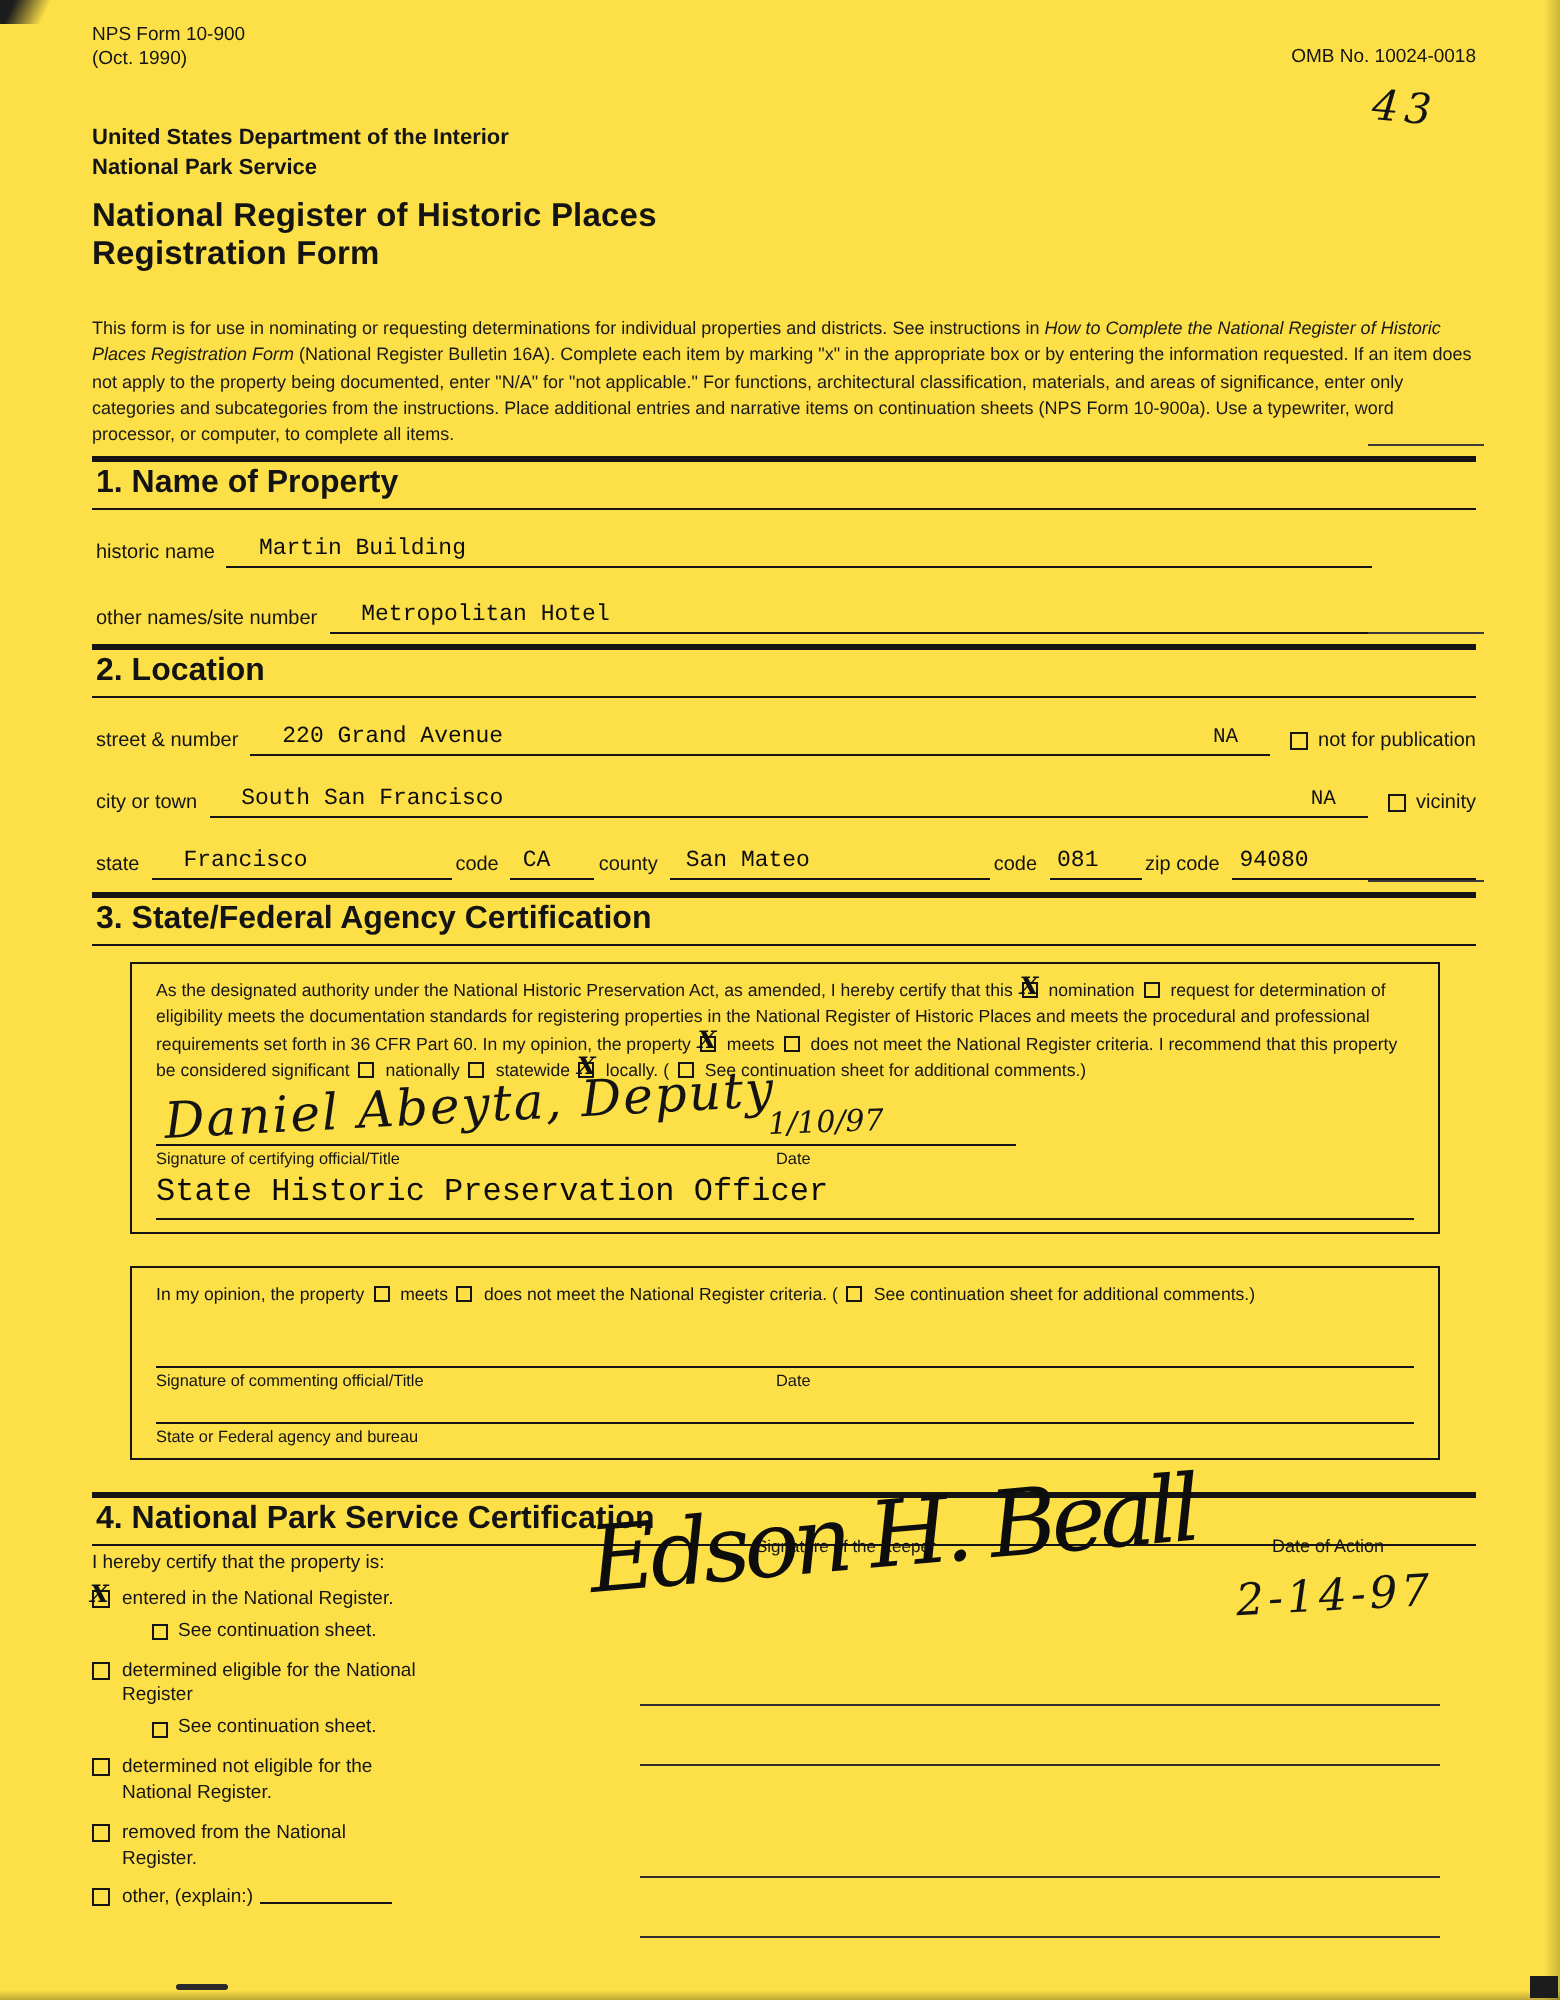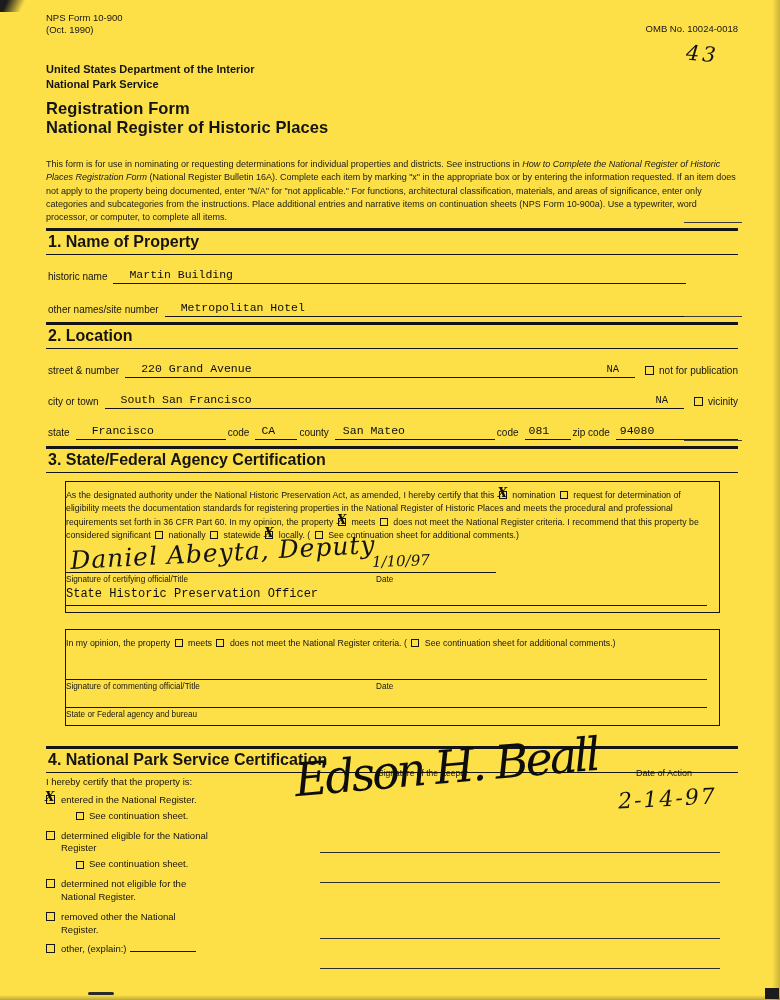--- a/index.html
+++ b/index.html
@@ -57,32 +57,32 @@
   .na{position:absolute;right:16px;bottom:2px;font-size:10.5px;font-family:"Liberation Mono","DejaVu Sans Mono",monospace}
   .cbwrap{display:flex;align-items:center;white-space:nowrap;padding:2px 0 2px 10px;font-size:10px}
 
   .cb{position:relative;display:inline-block;width:9px;height:9px;border:1.4px solid #141414;flex:none}
   .cb .mark,.cbi .mark{position:absolute;left:-2px;top:-5px;font-family:"DejaVu Serif",serif;font-style:italic;
         font-size:12px;line-height:1;color:#101010;font-weight:bold}
   .cbl{margin-left:5px}
   .cbi{display:inline-block;width:8px;height:8px;border:1.3px solid #141414;position:relative;
        margin:0 3px 0 2px;vertical-align:-1px}
 
-  .cert-box{border:1.6px solid #141414;margin:8px 18px 0 19px;padding:7px 12px 6px 0}
+  .cert-box{border:1.6px solid #141414;margin:8px 18px 0 19px;padding:7px 12px 6px 12px}
   .cert-text{font-size:8.8px;line-height:1.52;color:#151515}
 
   .sigzone{position:relative;margin-top:30px}
   .script{font-family:"DejaVu Serif",serif;font-style:italic}
   .sig-name{position:absolute;left:4px;top:-34px;font-size:25px;transform:rotate(-3deg);
             white-space:nowrap;letter-spacing:1px}
   .sig-date{position:absolute;left:306px;top:-20px;font-size:15px;transform:rotate(-2deg)}
   .sig-line{width:430px;border-top:1.3px solid #141414}
   .lab-row{display:flex;font-size:8.2px;margin-top:2px}
   .lab-sig{width:310px}
-  .officer{margin-top:3px;font-size:12px}
+  .officer{margin-top:3px;font-size:16px}
   .full-rule{border-top:1.3px solid #141414;margin-top:4px}
   .small-lab{font-size:8.2px;margin-top:2px}
   .box2{margin-top:16px}
   .spacer24{height:24px}.spacer12{height:12px}
 
   .s4-intro{font-size:9.5px;margin-top:3px}
   .checklist{margin-top:5px;font-size:9.5px;line-height:1.35;width:240px}
   .ci{display:flex;align-items:flex-start;margin-top:7px}
   .ci .cb{margin-top:1px}
   .clabel{margin-left:6px}
@@ -123,22 +123,22 @@
 
     <div class="page-num script">43</div>
 
 
     <div class="abs agency">
       <div>United States Department of the Interior</div>
       <div>National Park Service</div>
     </div>
 
     <div class="abs title">
+      <div>National Register of Historic Places</div>
       <div>Registration Form</div>
-      <div>National Register of Historic Places</div>
     </div>
 
     <p class="abs intro"><span>This form is for use in nominating or requesting determinations for individual properties and districts. See instructions in </span><i>How to Complete the National Register of Historic Places Registration Form</i><span> (National Register Bulletin 16A). Complete each item by marking "x" in the appropriate box or by entering the information requested. If an item does not apply to the property being documented, enter "N/A" for "not applicable." For functions, architectural classification, materials, and areas of significance, enter only categories and subcategories from the instructions. Place additional entries and narrative items on continuation sheets (NPS Form 10-900a). Use a typewriter, word processor, or computer, to complete all items.</span></p>
 
     <div class="abs sec1">
       <div class="sec-head">
         <div class="frag"></div>
         <div class="rule-thick"></div>
         <div class="sec-title">1. Name of Property</div>
         <div class="rule-thin"></div>
@@ -304,21 +304,21 @@
             <span class="cb"></span>
             <span class="cbl">See continuation sheet.</span>
           </div>
         </div>
         <div class="ci">
           <span class="cb"></span>
           <span class="clabel wnarrow">determined not eligible for the National Register.</span>
         </div>
         <div class="ci">
           <span class="cb"></span>
-          <span class="clabel wnarrow">removed other the National Register.</span>
+          <span class="clabel wnarrow">removed from the National Register.</span>
         </div>
         <div class="ci">
           <span class="cb"></span>
           <span class="clabel">other, (explain:)</span>
           <span class="blank"></span>
         </div>
       </div>
 
       <div class="keeper-label">Signature of the Keeper</div>
       <div class="keeper-sig">Edson H. Beall</div>

